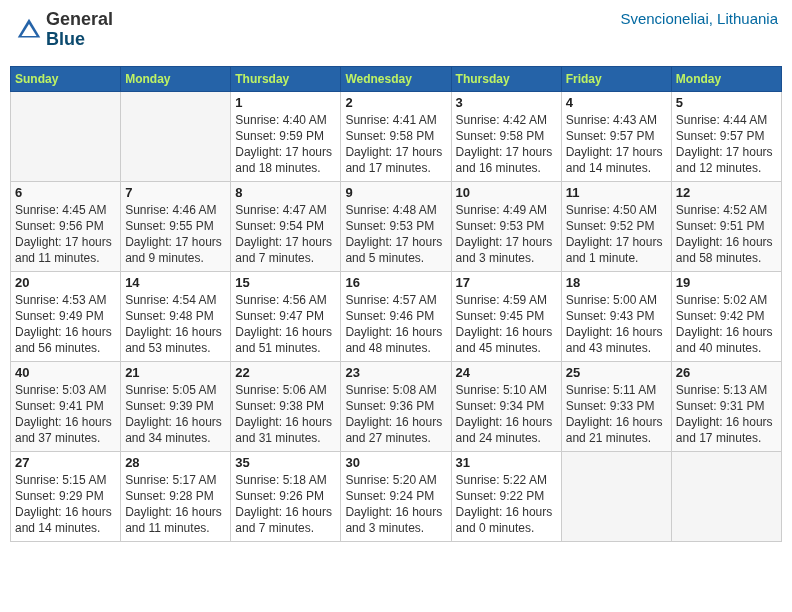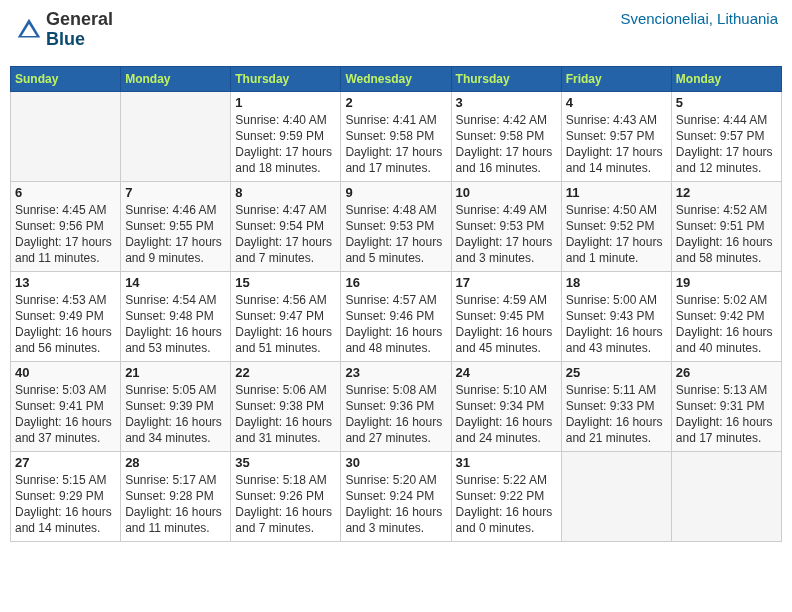--- a/index.html
+++ b/index.html
@@ -179,21 +179,21 @@
           <span class="day-number">11</span>
           <div class="day-info">Sunrise: 4:50 AM<br>Sunset: 9:52 PM<br>Daylight: 17 hours and 1 minute.</div>
         </td>
         <td>
           <span class="day-number">12</span>
           <div class="day-info">Sunrise: 4:52 AM<br>Sunset: 9:51 PM<br>Daylight: 16 hours and 58 minutes.</div>
         </td>
       </tr>
       <tr>
         <td>
-          <span class="day-number">13</span>
+          <span class="day-number">20</span>
           <div class="day-info">Sunrise: 4:53 AM<br>Sunset: 9:49 PM<br>Daylight: 16 hours and 56 minutes.</div>
         </td>
         <td>
           <span class="day-number">14</span>
           <div class="day-info">Sunrise: 4:54 AM<br>Sunset: 9:48 PM<br>Daylight: 16 hours and 53 minutes.</div>
         </td>
         <td>
           <span class="day-number">15</span>
           <div class="day-info">Sunrise: 4:56 AM<br>Sunset: 9:47 PM<br>Daylight: 16 hours and 51 minutes.</div>
         </td>

